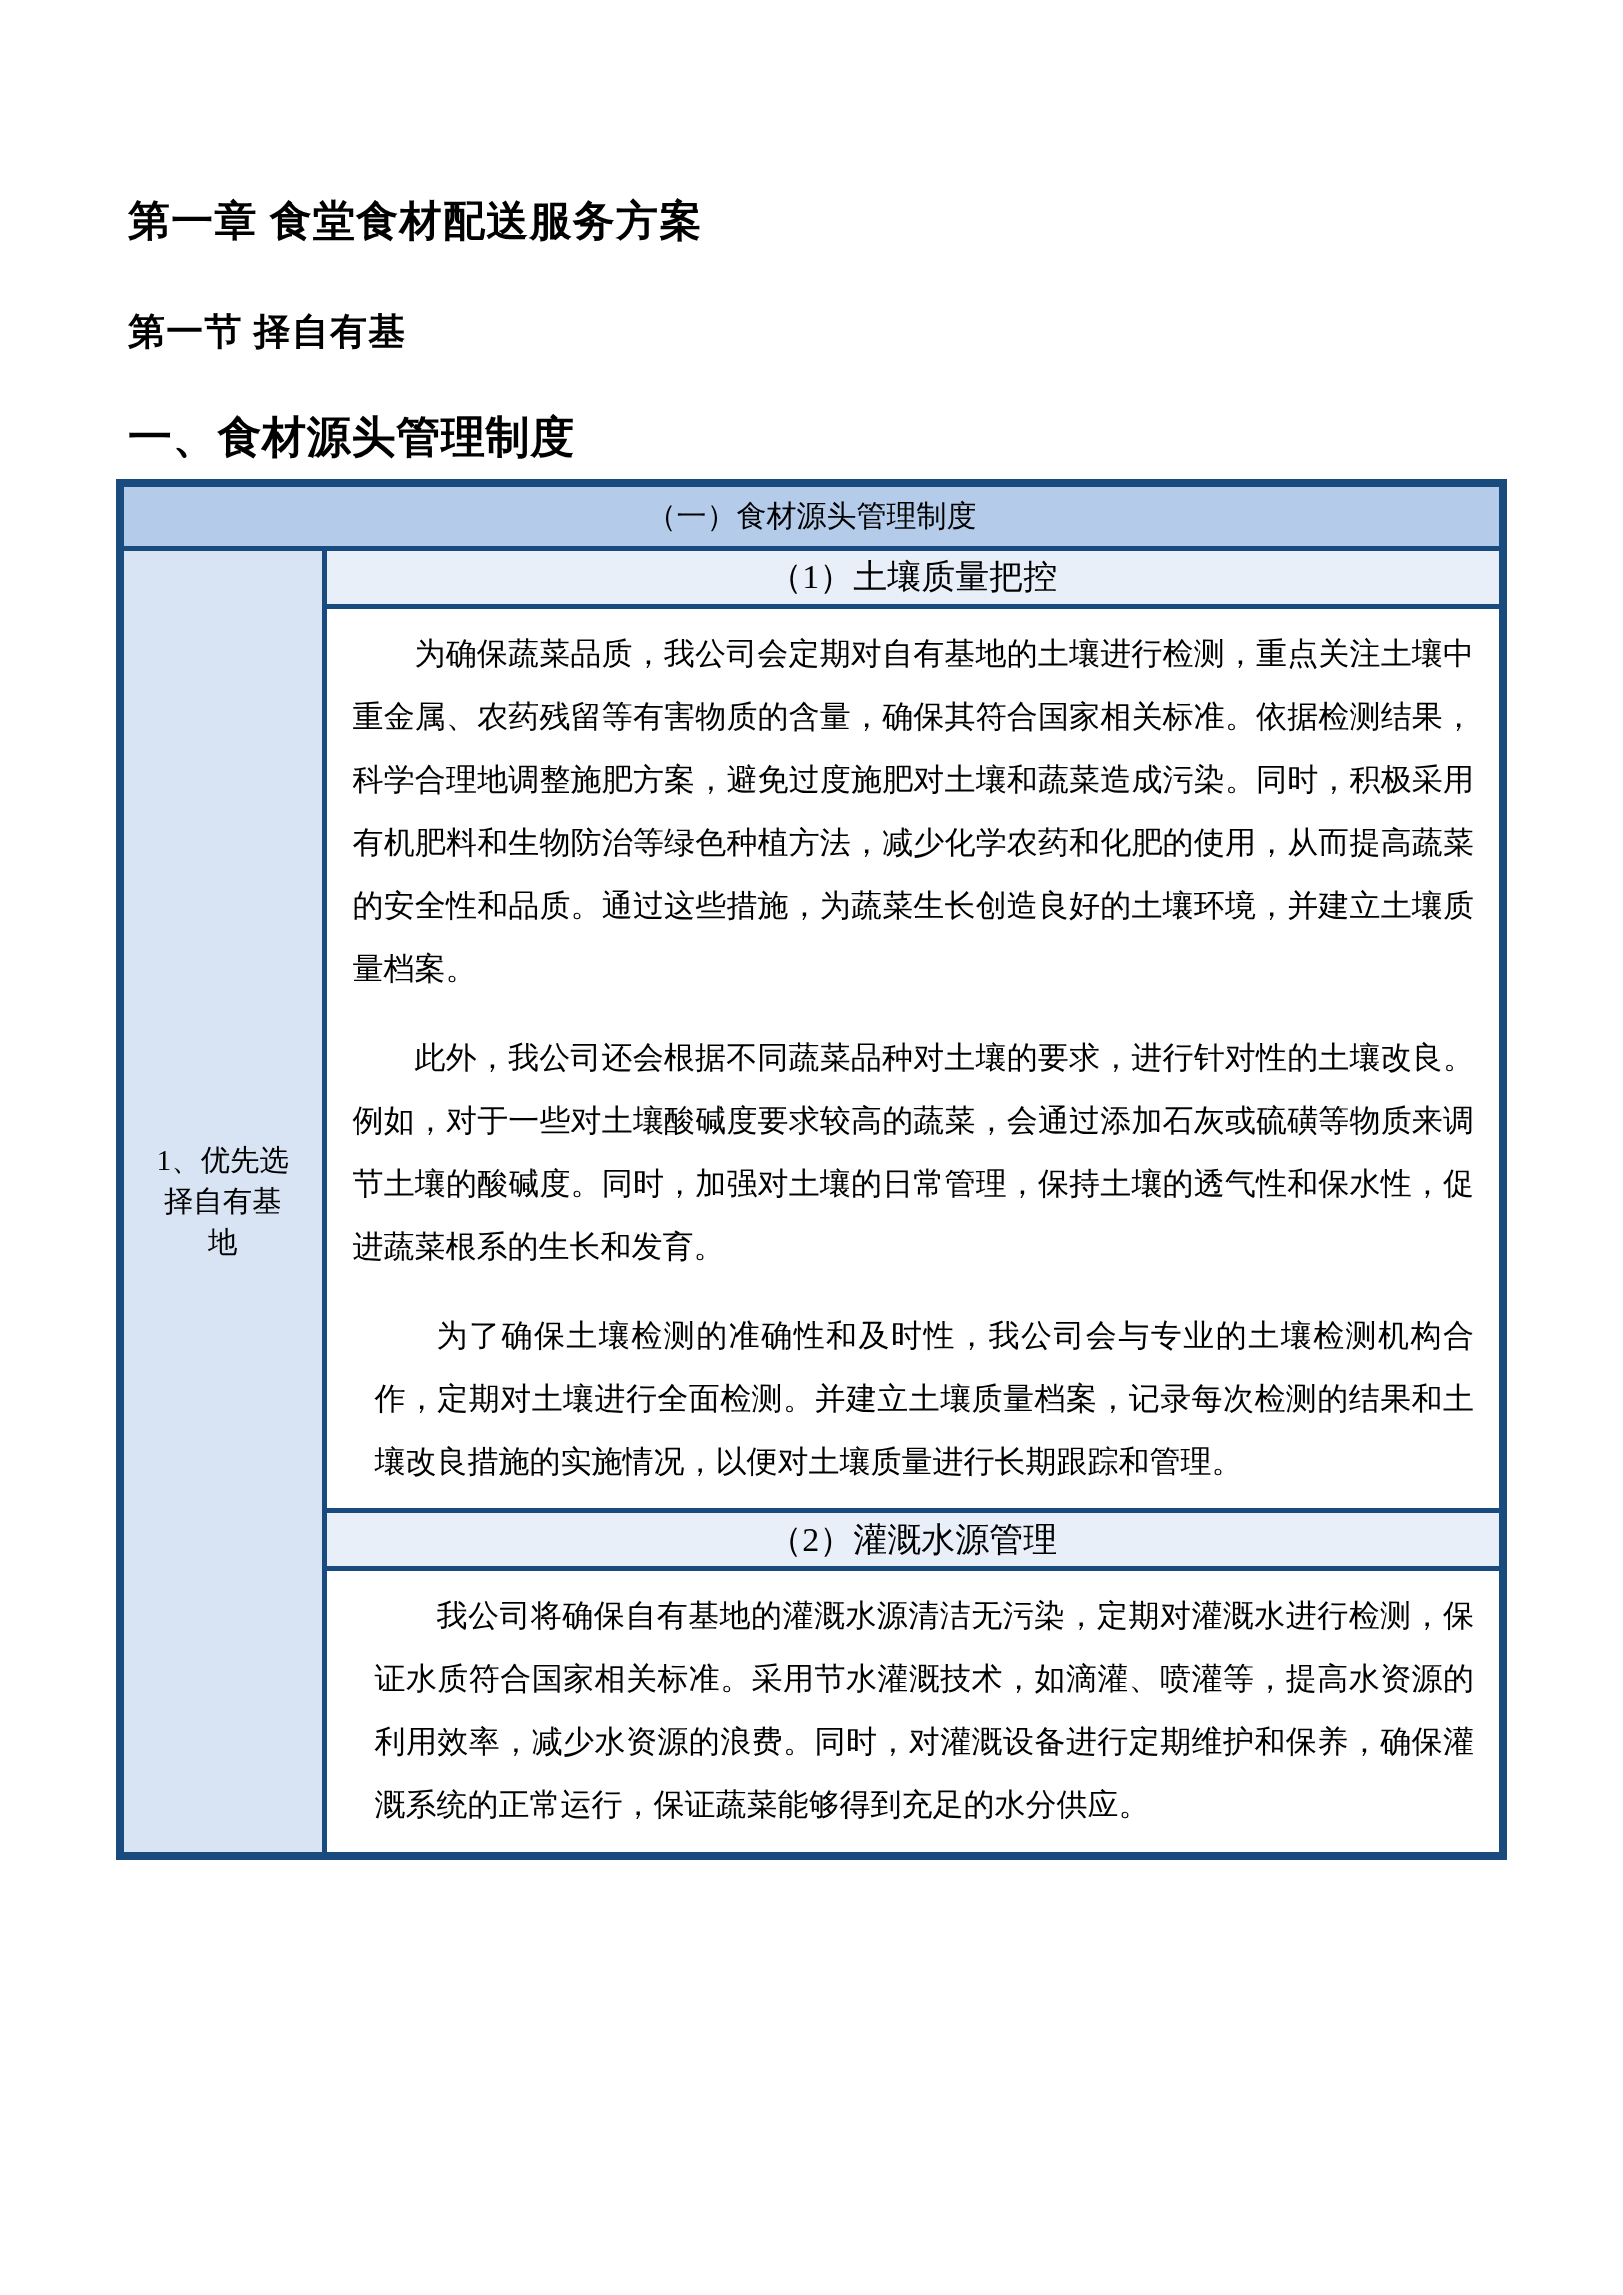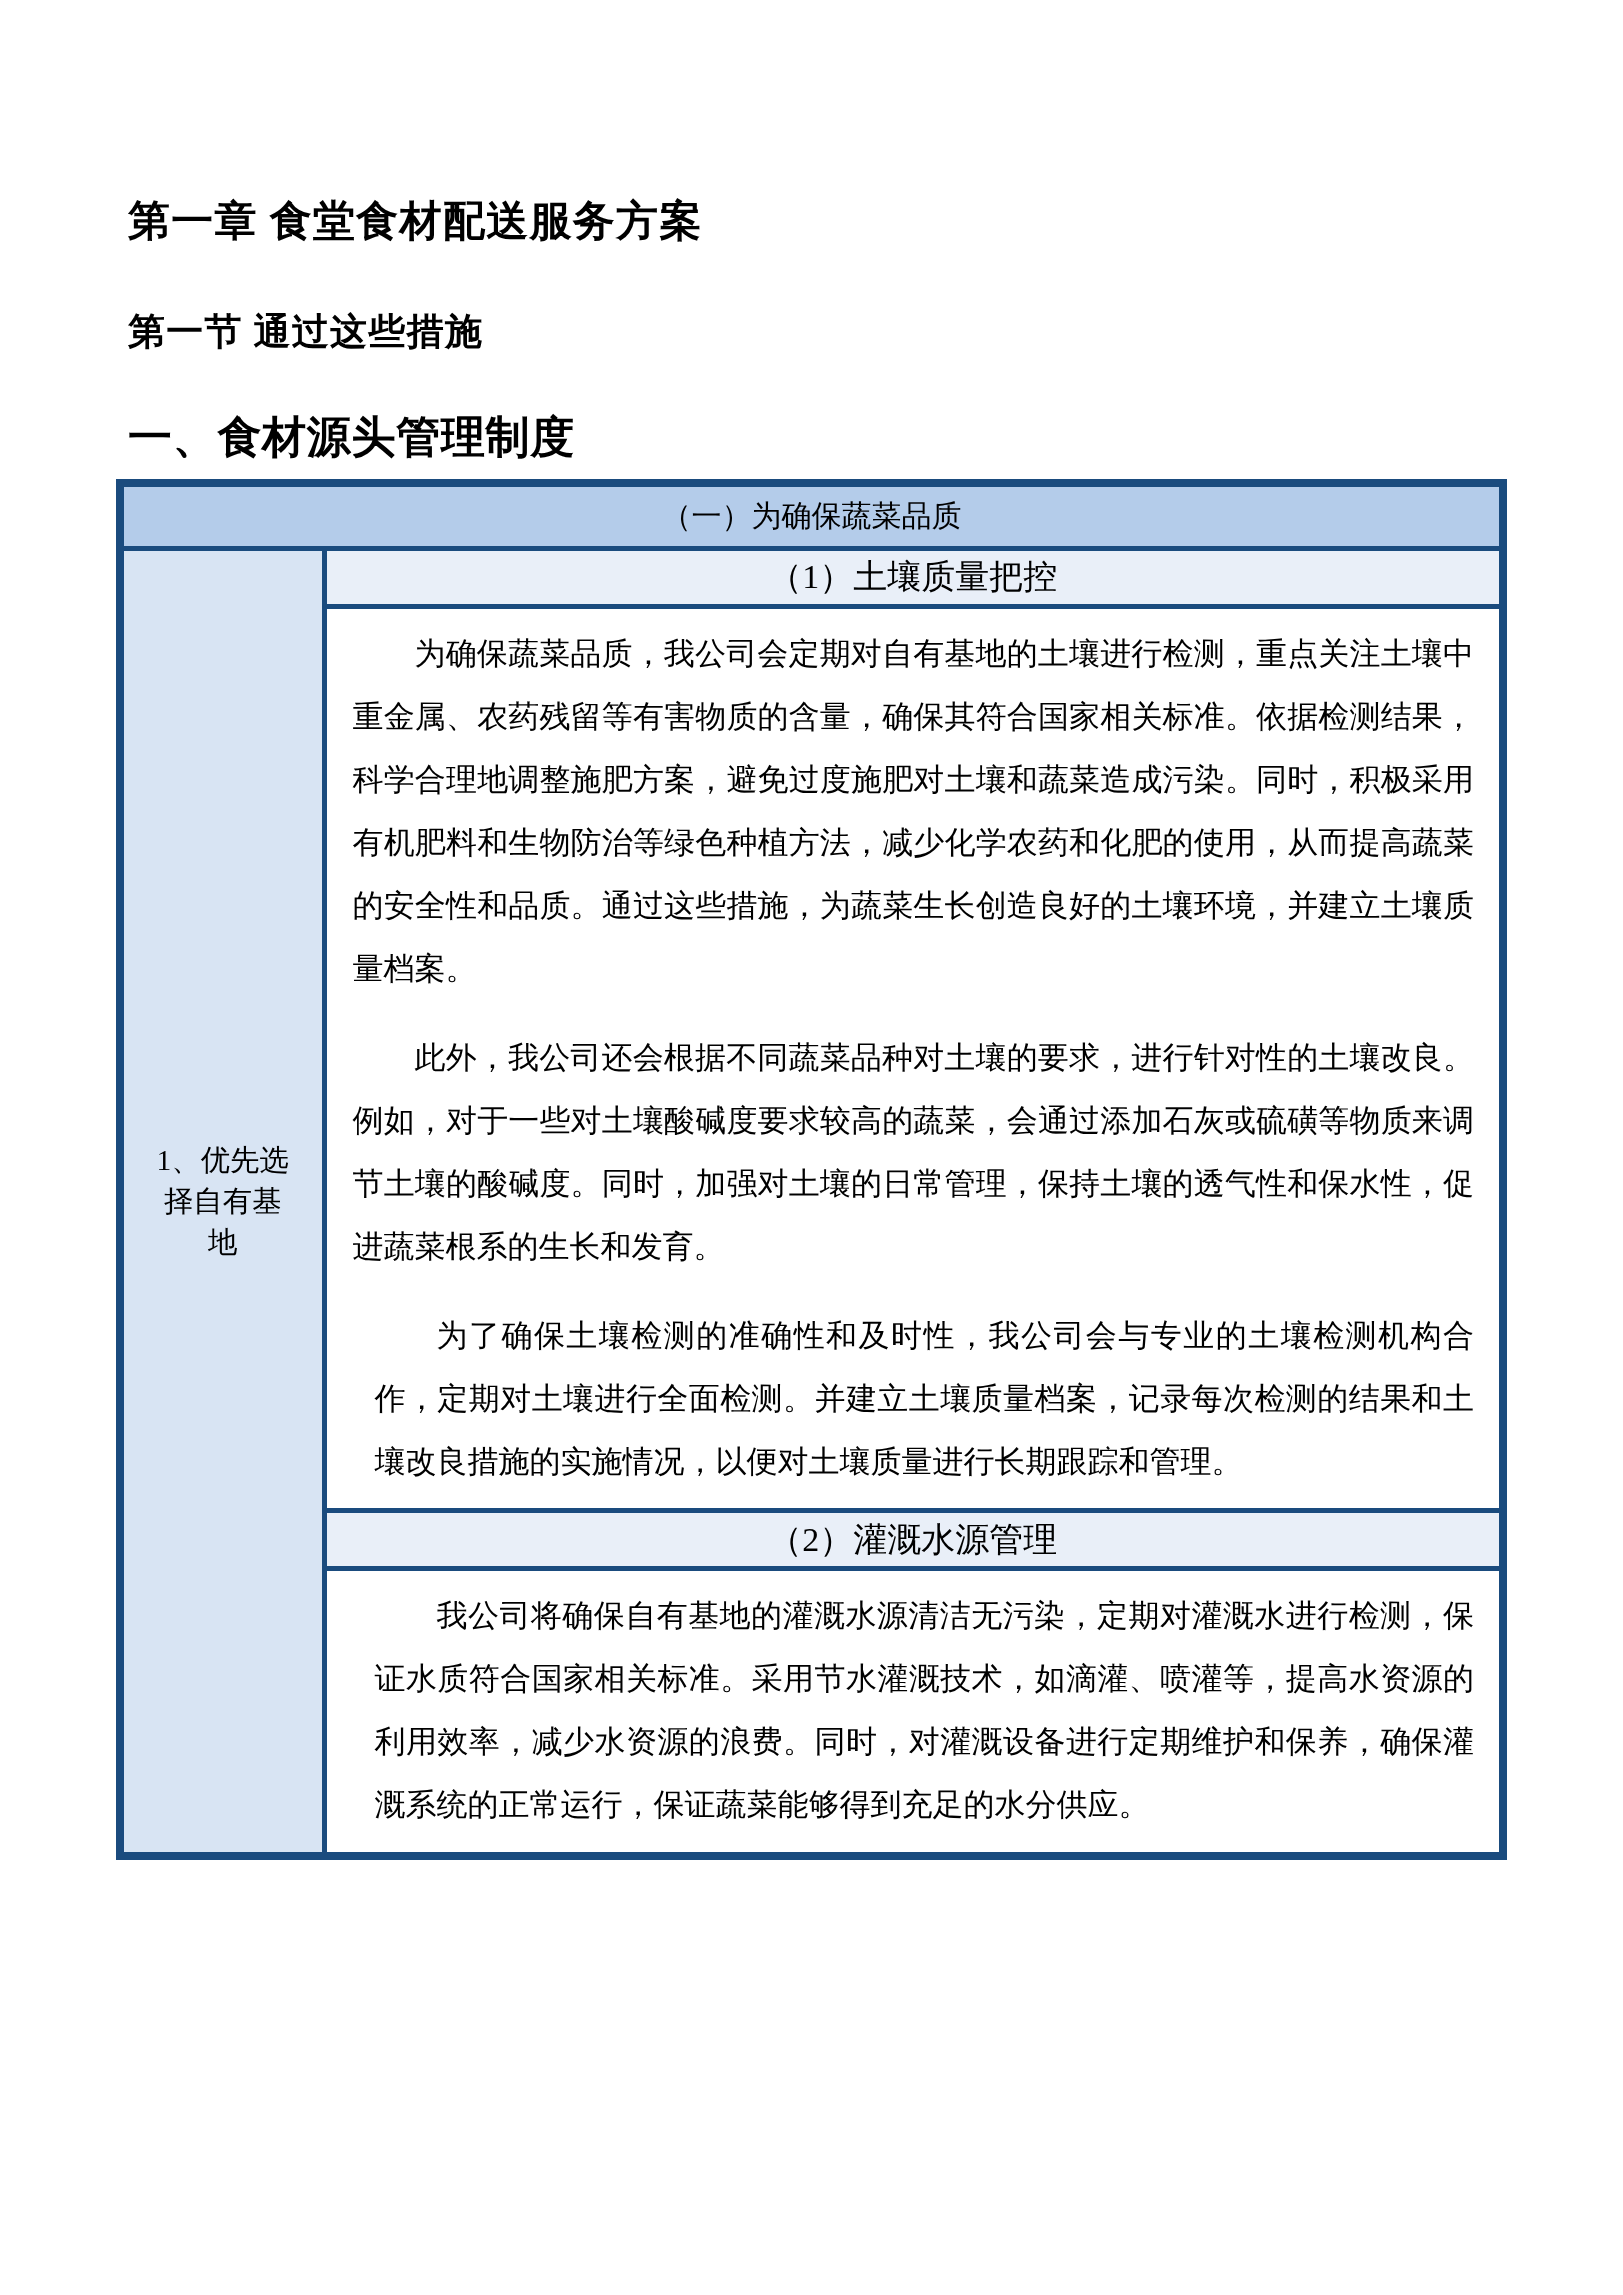--- a/index.html
+++ b/index.html
@@ -95,31 +95,31 @@
     text-indent:2em;
   }
   td.bodycell p:last-child{margin-bottom:0;margin-left:22px;}
 </style>
 </head>
 <body>
 
 <div class="page">
 
   <h1 class="h1">第一章 食堂食材配送服务方案</h1>
-  <h2 class="h2">第一节 通过这些措施</h2>
+  <h2 class="h2">第一节 择自有基</h2>
   <h3 class="h3">一、食材源头管理制度</h3>
 
   <table class="doc">
     <colgroup>
       <col style="width:204px">
       <col>
     </colgroup>
     <tbody>
         <tr>
-      <td class="thead" colspan="2">（一）为确保蔬菜品质</td>
+      <td class="thead" colspan="2">（一）食材源头管理制度</td>
     </tr>
     <tr>
       <td class="leftcell" rowspan="4">
         <span>1、优先选</span>
         <span>择自有基</span>
         <span>地</span>
       </td>
       <td class="subhead">（1）土壤质量把控</td>
     </tr>
     <tr>

